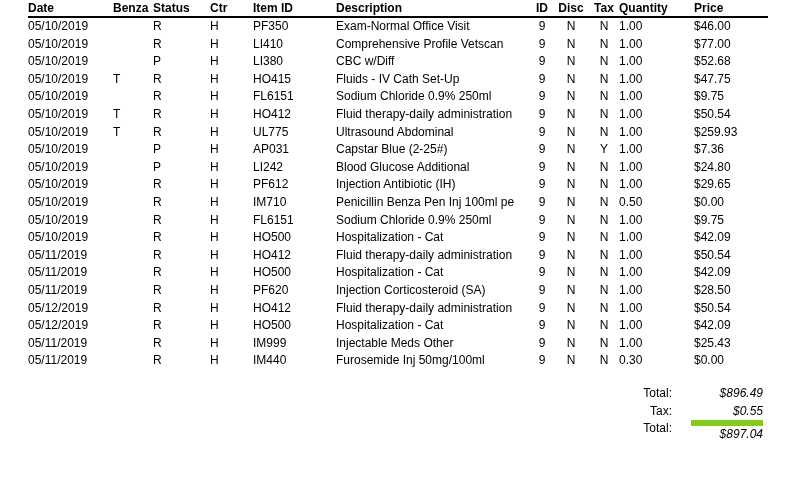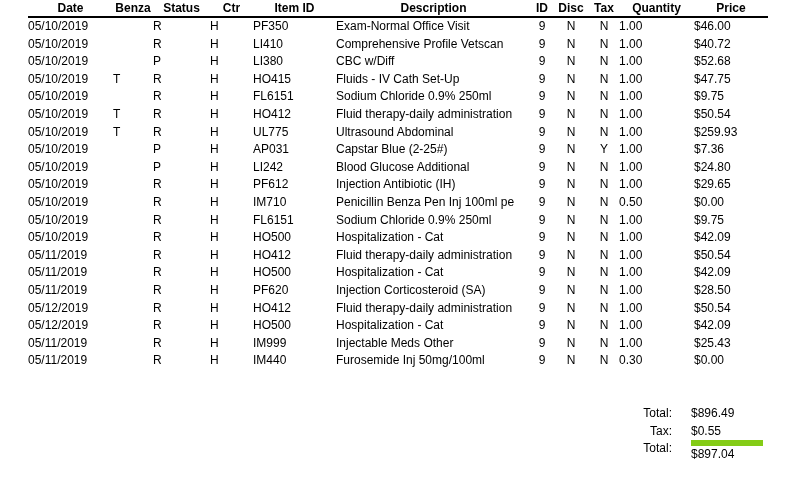--- a/index.html
+++ b/index.html
@@ -23,21 +23,21 @@
     table-layout: fixed;
     width: 740px;
     font-size: 12px;
   }
   table.line-items th {
     font-weight: bold;
     padding: 0;
     height: 16px;
     line-height: 16px;
     border-bottom: 2px solid #000000;
-    text-align: center;
+    text-align: left;
     overflow: hidden;
     white-space: nowrap;
   }
   table.line-items td {
     padding: 0;
     height: 17.6px;
     line-height: 17.6px;
     text-align: left;
     overflow: hidden;
     white-space: nowrap;
@@ -51,35 +51,36 @@
   td.c-status { padding-left: 5px; }
   td.c-type { padding-left: 2px; }
   
 
   .totals {
     position: absolute;
     top: 385px;
     left: 520px;
     width: 243px;
     font-size: 12px;
-    margin-top: 20px;
   }
   .totals-row {
     display: flex;
     height: 17.6px;
     line-height: 17.6px;
     align-items: flex-start;
   }
   .totals-label {
     width: 152px;
     text-align: right;
   }
   .totals-value {
     width: 72px;
     margin-left: 19px;
+    text-align: right;
+    font-style: italic;
   }
   .totals-row.grand .totals-value {
     border-top: 6px solid #84cc16;
   }
 </style>
 </head>
 <body>
 
 <div class="invoice-wrap">
   <table class="line-items">
@@ -129,21 +130,21 @@
       <td class="c-date">05/10/2019</td>
       <td class="c-type"></td>
       <td class="c-status">R</td>
       <td class="c-ctr">H</td>
       <td class="c-item">LI410</td>
       <td class="c-desc">Comprehensive Profile Vetscan</td>
       <td class="c-id">9</td>
       <td class="c-disc">N</td>
       <td class="c-tax">N</td>
       <td class="c-qty">1.00</td>
-      <td class="c-price">$40.72</td>
+      <td class="c-price">$77.00</td>
     </tr>
         <tr>
       <td class="c-date">05/10/2019</td>
       <td class="c-type"></td>
       <td class="c-status">P</td>
       <td class="c-ctr">H</td>
       <td class="c-item">LI380</td>
       <td class="c-desc">CBC w/Diff</td>
       <td class="c-id">9</td>
       <td class="c-disc">N</td>

